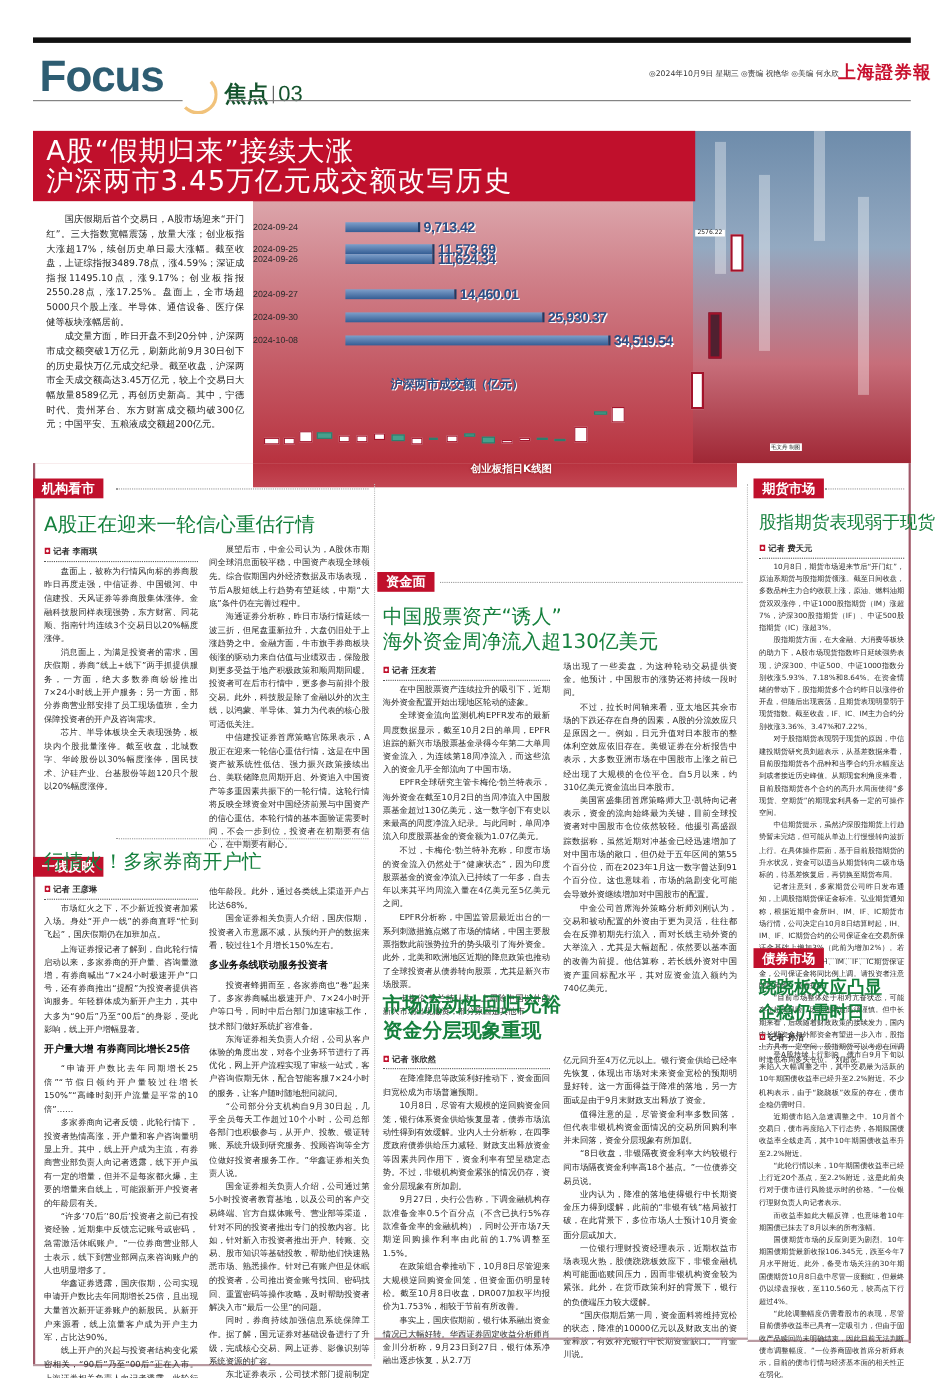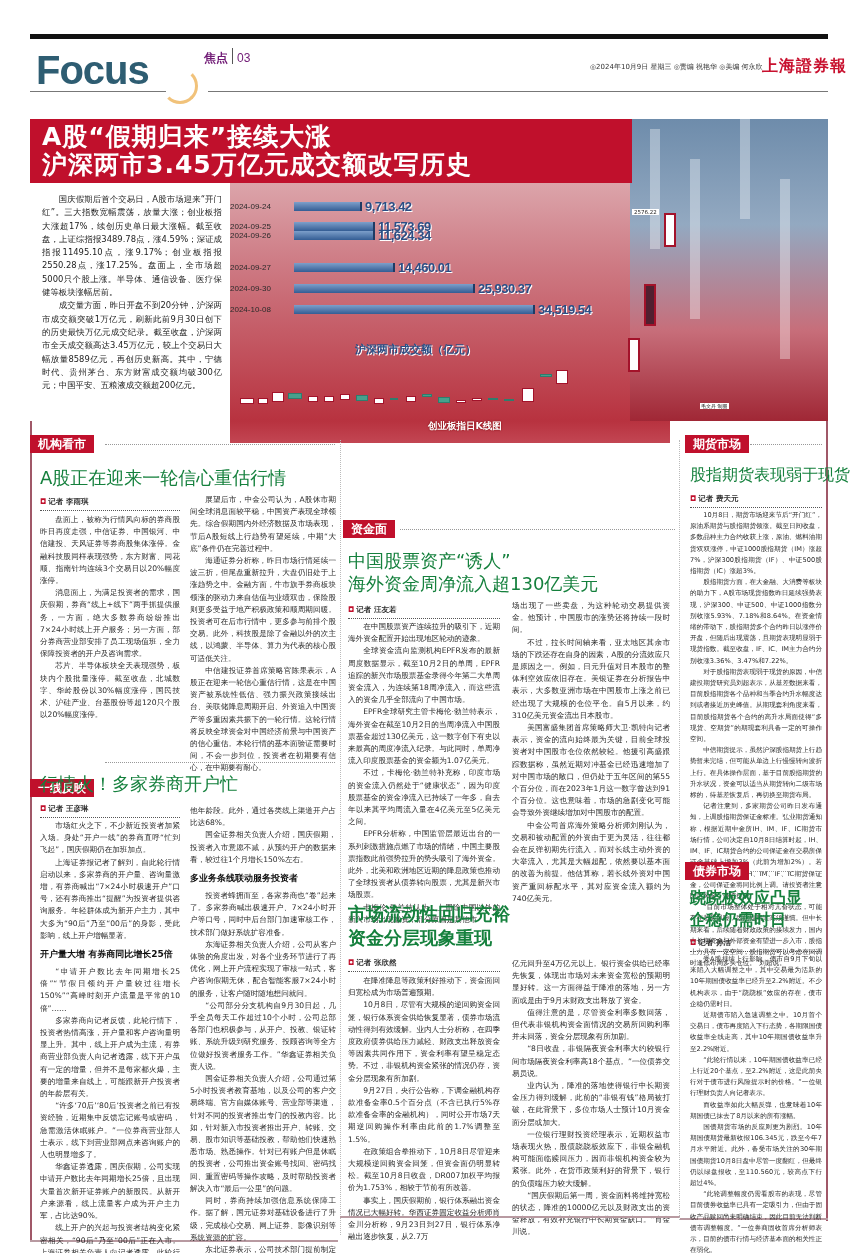--- a/index.html
+++ b/index.html
@@ -5,43 +5,43 @@
   * { box-sizing: border-box; margin: 0; padding: 0; }
   html, body { width: 858px; height: 1253px; background: #ffffff; overflow: hidden; }
   body { font-family: "DejaVu Sans", "Liberation Sans", sans-serif; color: #222; position: relative; }
 
   
   .topbar { position: absolute; left: 30px; top: 34px; width: 798px; height: 5px; background: #111; }
   .focus-logo { position: absolute; left: 36px; top: 42px; font-family: "Liberation Sans", sans-serif; font-weight: bold;
     font-size: 40px; letter-spacing: -1px; color: #2e5d72; line-height: 56px; }
   .focus-ring { position: absolute; left: 162px; top: 68px; width: 36px; height: 36px; border: 3px solid #f1c27a;
     border-radius: 50%; border-left-color: transparent; border-top-color: transparent; }
-  .section-label { position: absolute; left: 204px; top: 48px; font-size: 12px; font-weight: bold; color: #701a75; }
+  .section-label { position: absolute; left: 204px; top: 72px; font-size: 20px; font-weight: bold; color: #14532d; }
   .section-sep { display: inline-block; width: 1px; height: 16px; background: #555; margin: 0 4px; vertical-align: -2px; }
   .page-no { font-weight: normal; font-family: "Liberation Sans", sans-serif; }
   .masthead-meta { position: absolute; left: 590px; top: 62px; font-size: 7px; color: #333; white-space: nowrap; }
   .masthead-name { position: absolute; left: 762px; top: 56px; font-family: "DejaVu Serif", serif; font-size: 16px; font-weight: bold; color: #c8102e; letter-spacing: 1px; }
   .rule-left { position: absolute; left: 30px; top: 91px; width: 136px; height: 1px; background: #777; }
   .rule-right { position: absolute; left: 208px; top: 91px; width: 620px; height: 1px; background: #777; }
 
   
   .hero-frame { position: absolute; left: 30px; top: 119px; width: 798px; height: 302px; overflow: hidden;
     background: linear-gradient(180deg, #e7c6c9 0%, #cf7f88 45%, #b8323f 100%); }
   .hero-photo { position: absolute; left: 600px; top: 0; width: 198px; height: 302px;
     background: linear-gradient(180deg, #6e8cab 0%, #93a9c1 35%, #c76e7a 70%, #a02735 100%); }
   .hero-photo .candle { position: absolute; width: 10px; background: rgba(255,255,255,0.35); }
   .hero-title { position: absolute; left: 30px; top: 119px; width: 602px; height: 64px; background: #c0102c; padding: 4px 12px; }
-  .hero-title div { color: #fff; font-weight: bold; font-size: 25px; line-height: 28px; letter-spacing: 1px; white-space: nowrap; }
+  .hero-title div { color: #fff; font-weight: normal; font-size: 25px; line-height: 28px; letter-spacing: 1px; white-space: nowrap; }
 
   .lead-box { position: absolute; left: 30px; top: 183px; width: 200px; height: 238px; background: #fff; padding: 10px 8px 0 12px; }
   .lead-box p { font-size: 8.4px; line-height: 13.3px; text-indent: 2em; text-align: justify; color: #222; }
 
   .bar-chart { position: absolute; left: 230px; top: 190px; width: 400px; height: 160px; }
   .bar-row { position: absolute; left: 0; height: 16px; display: flex; align-items: center; }
-  .bar-date { width: 64px; font-size: 8px; color: #2a2a2a; font-family: "Liberation Sans", sans-serif; }
+  .bar-date { width: 84px; font-size: 8px; color: #2a2a2a; font-family: "Liberation Sans", sans-serif; }
   .bar { height: 9px; background: linear-gradient(180deg, #7d9fca 0%, #345d94 100%); border-right: 2px solid #1f3b64; }
   .bar-val { margin-left: 3px; font-weight: bold; font-size: 13px; color: #2b4f86; font-family: "Liberation Sans", sans-serif; letter-spacing: -0.5px;
     text-shadow: 1px 1px 0 #fff; }
   .chart-caption { position: absolute; left: 355px; top: 342px; font-size: 11px; font-weight: bold; color: #2b4f86; text-shadow: 1px 1px 0 #fff; }
 
   .kline { position: absolute; left: 240px; top: 380px; width: 470px; height: 40px; }
   .kline .k { position: absolute; border: 1.5px solid #a3122a; background: #fff; height: 6px; }
   .kline .k.g { border-color: #2f7d6d; background: #47a08c; }
   .kline-tall { position: absolute; border: 2px solid #a3122a; background: #fff; width: 12px; }
   .kline-tall.dark { background: #502030; }

